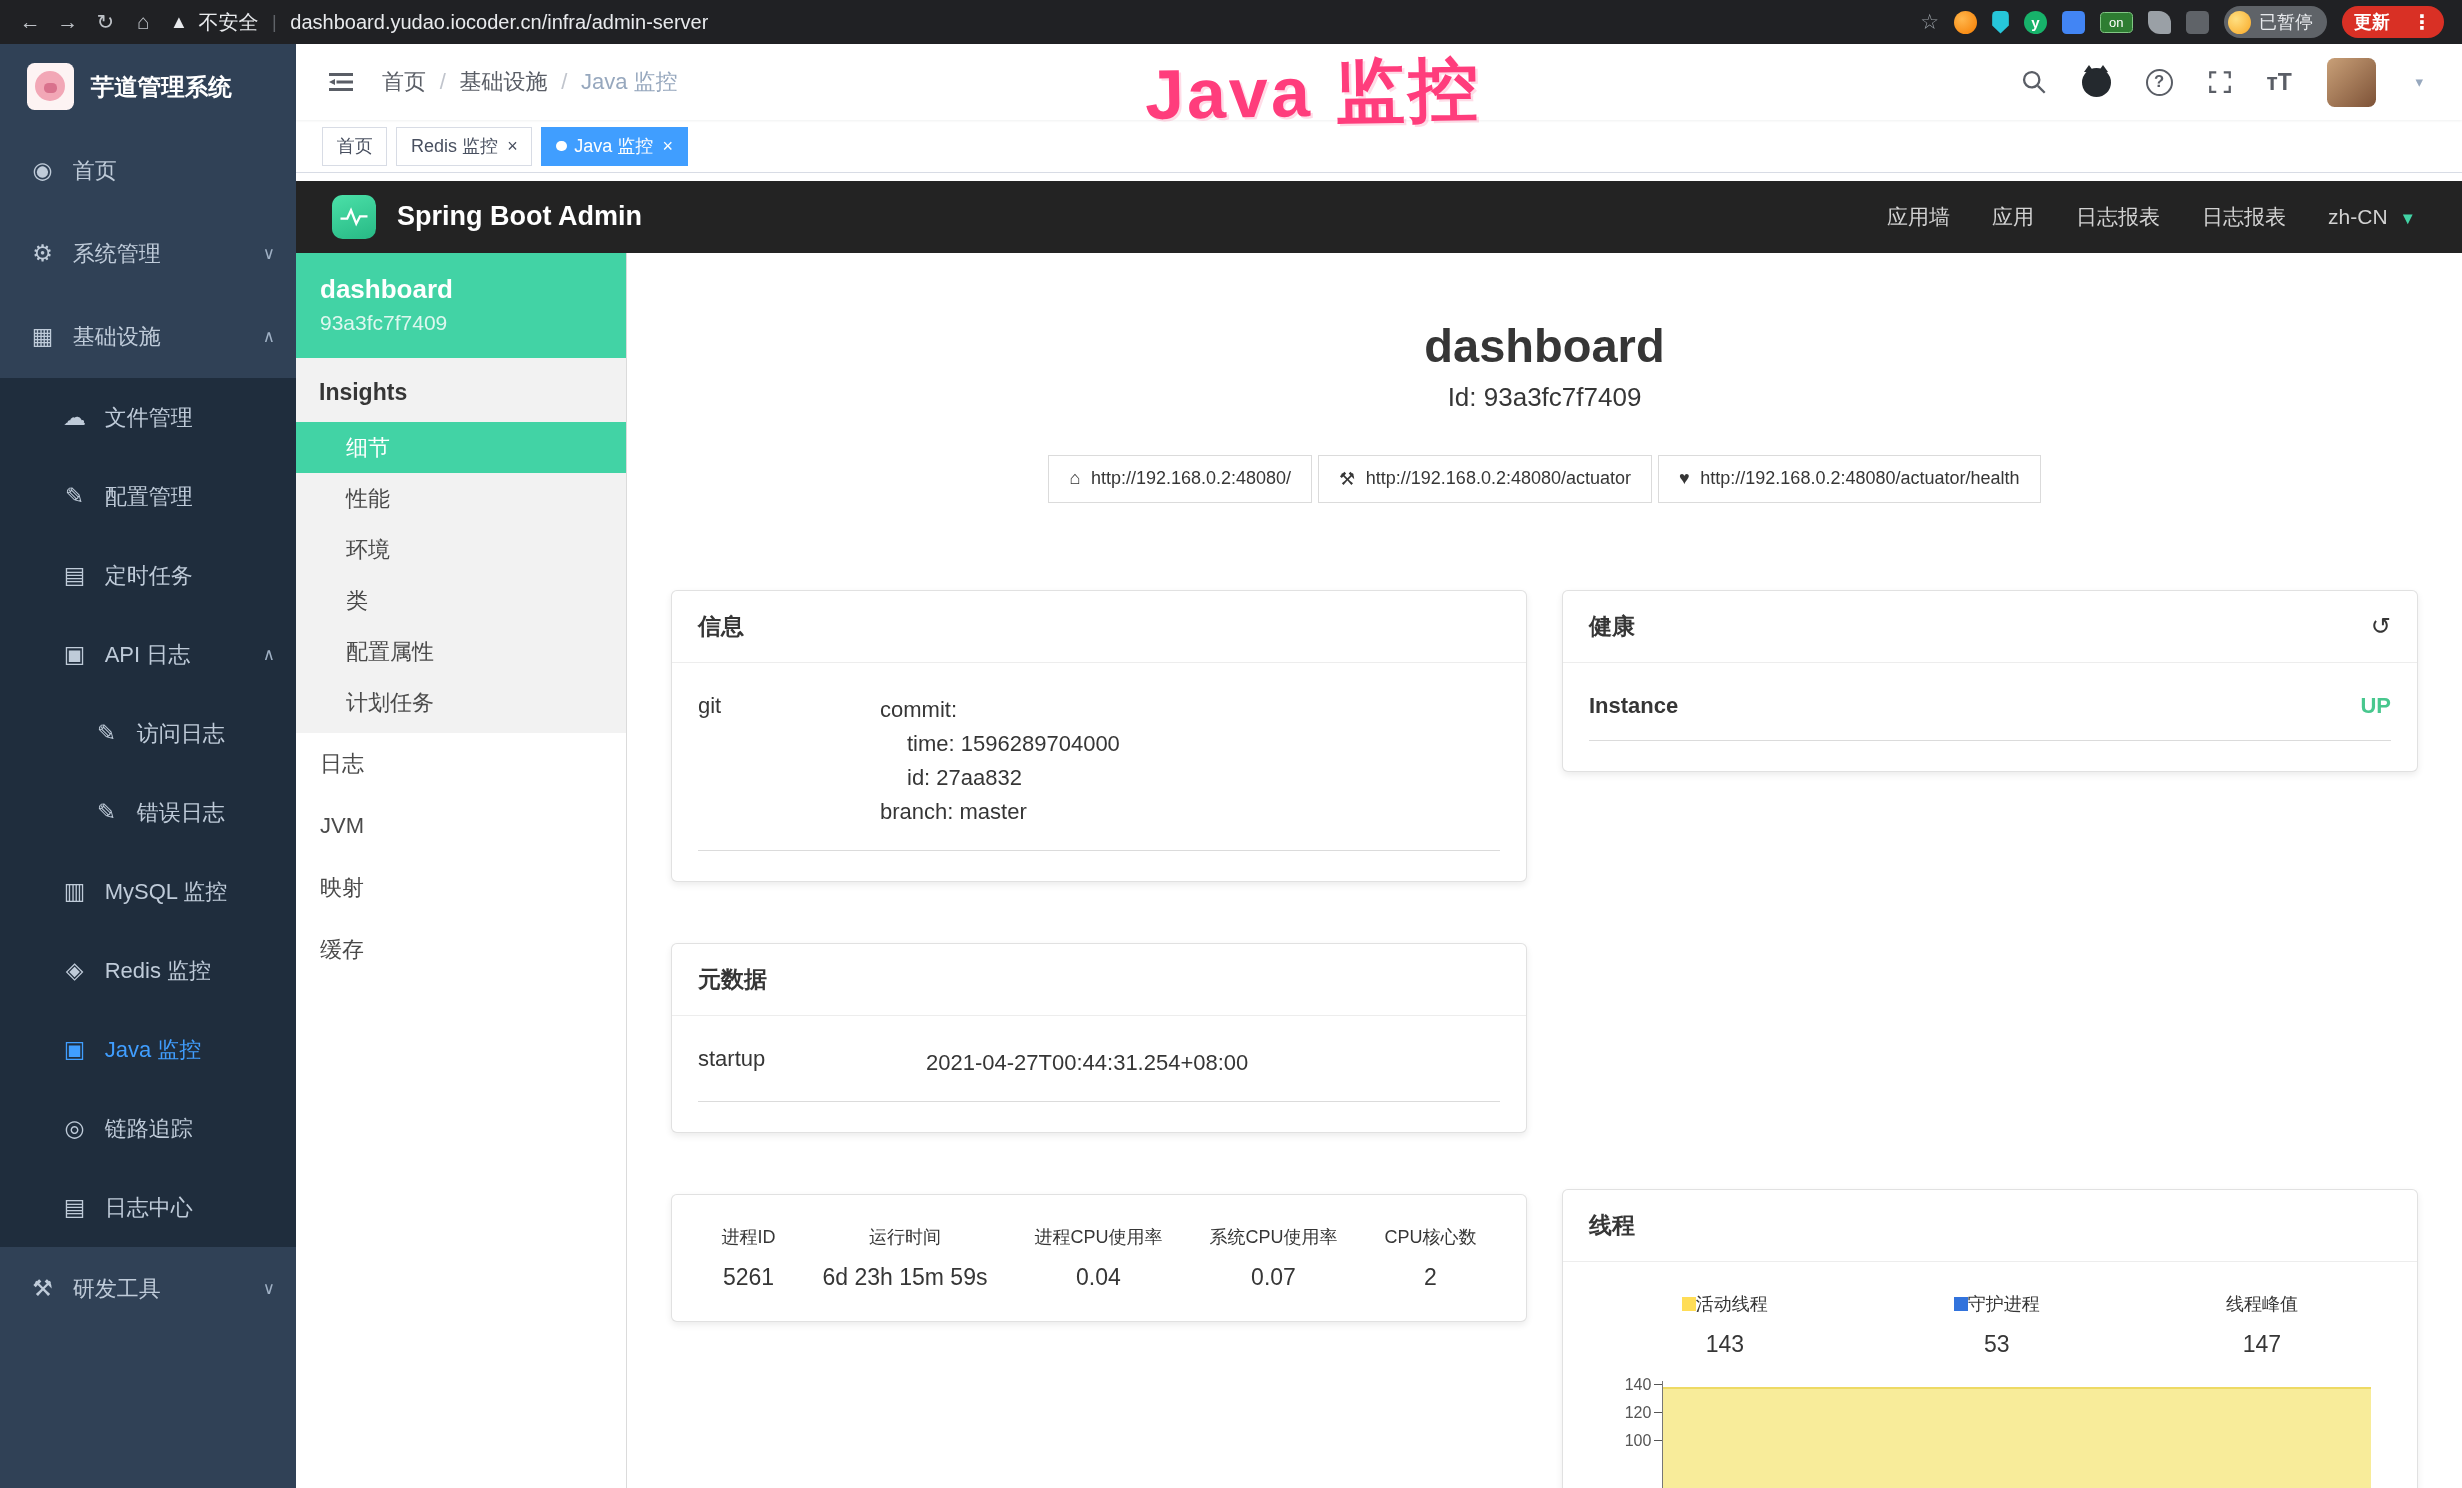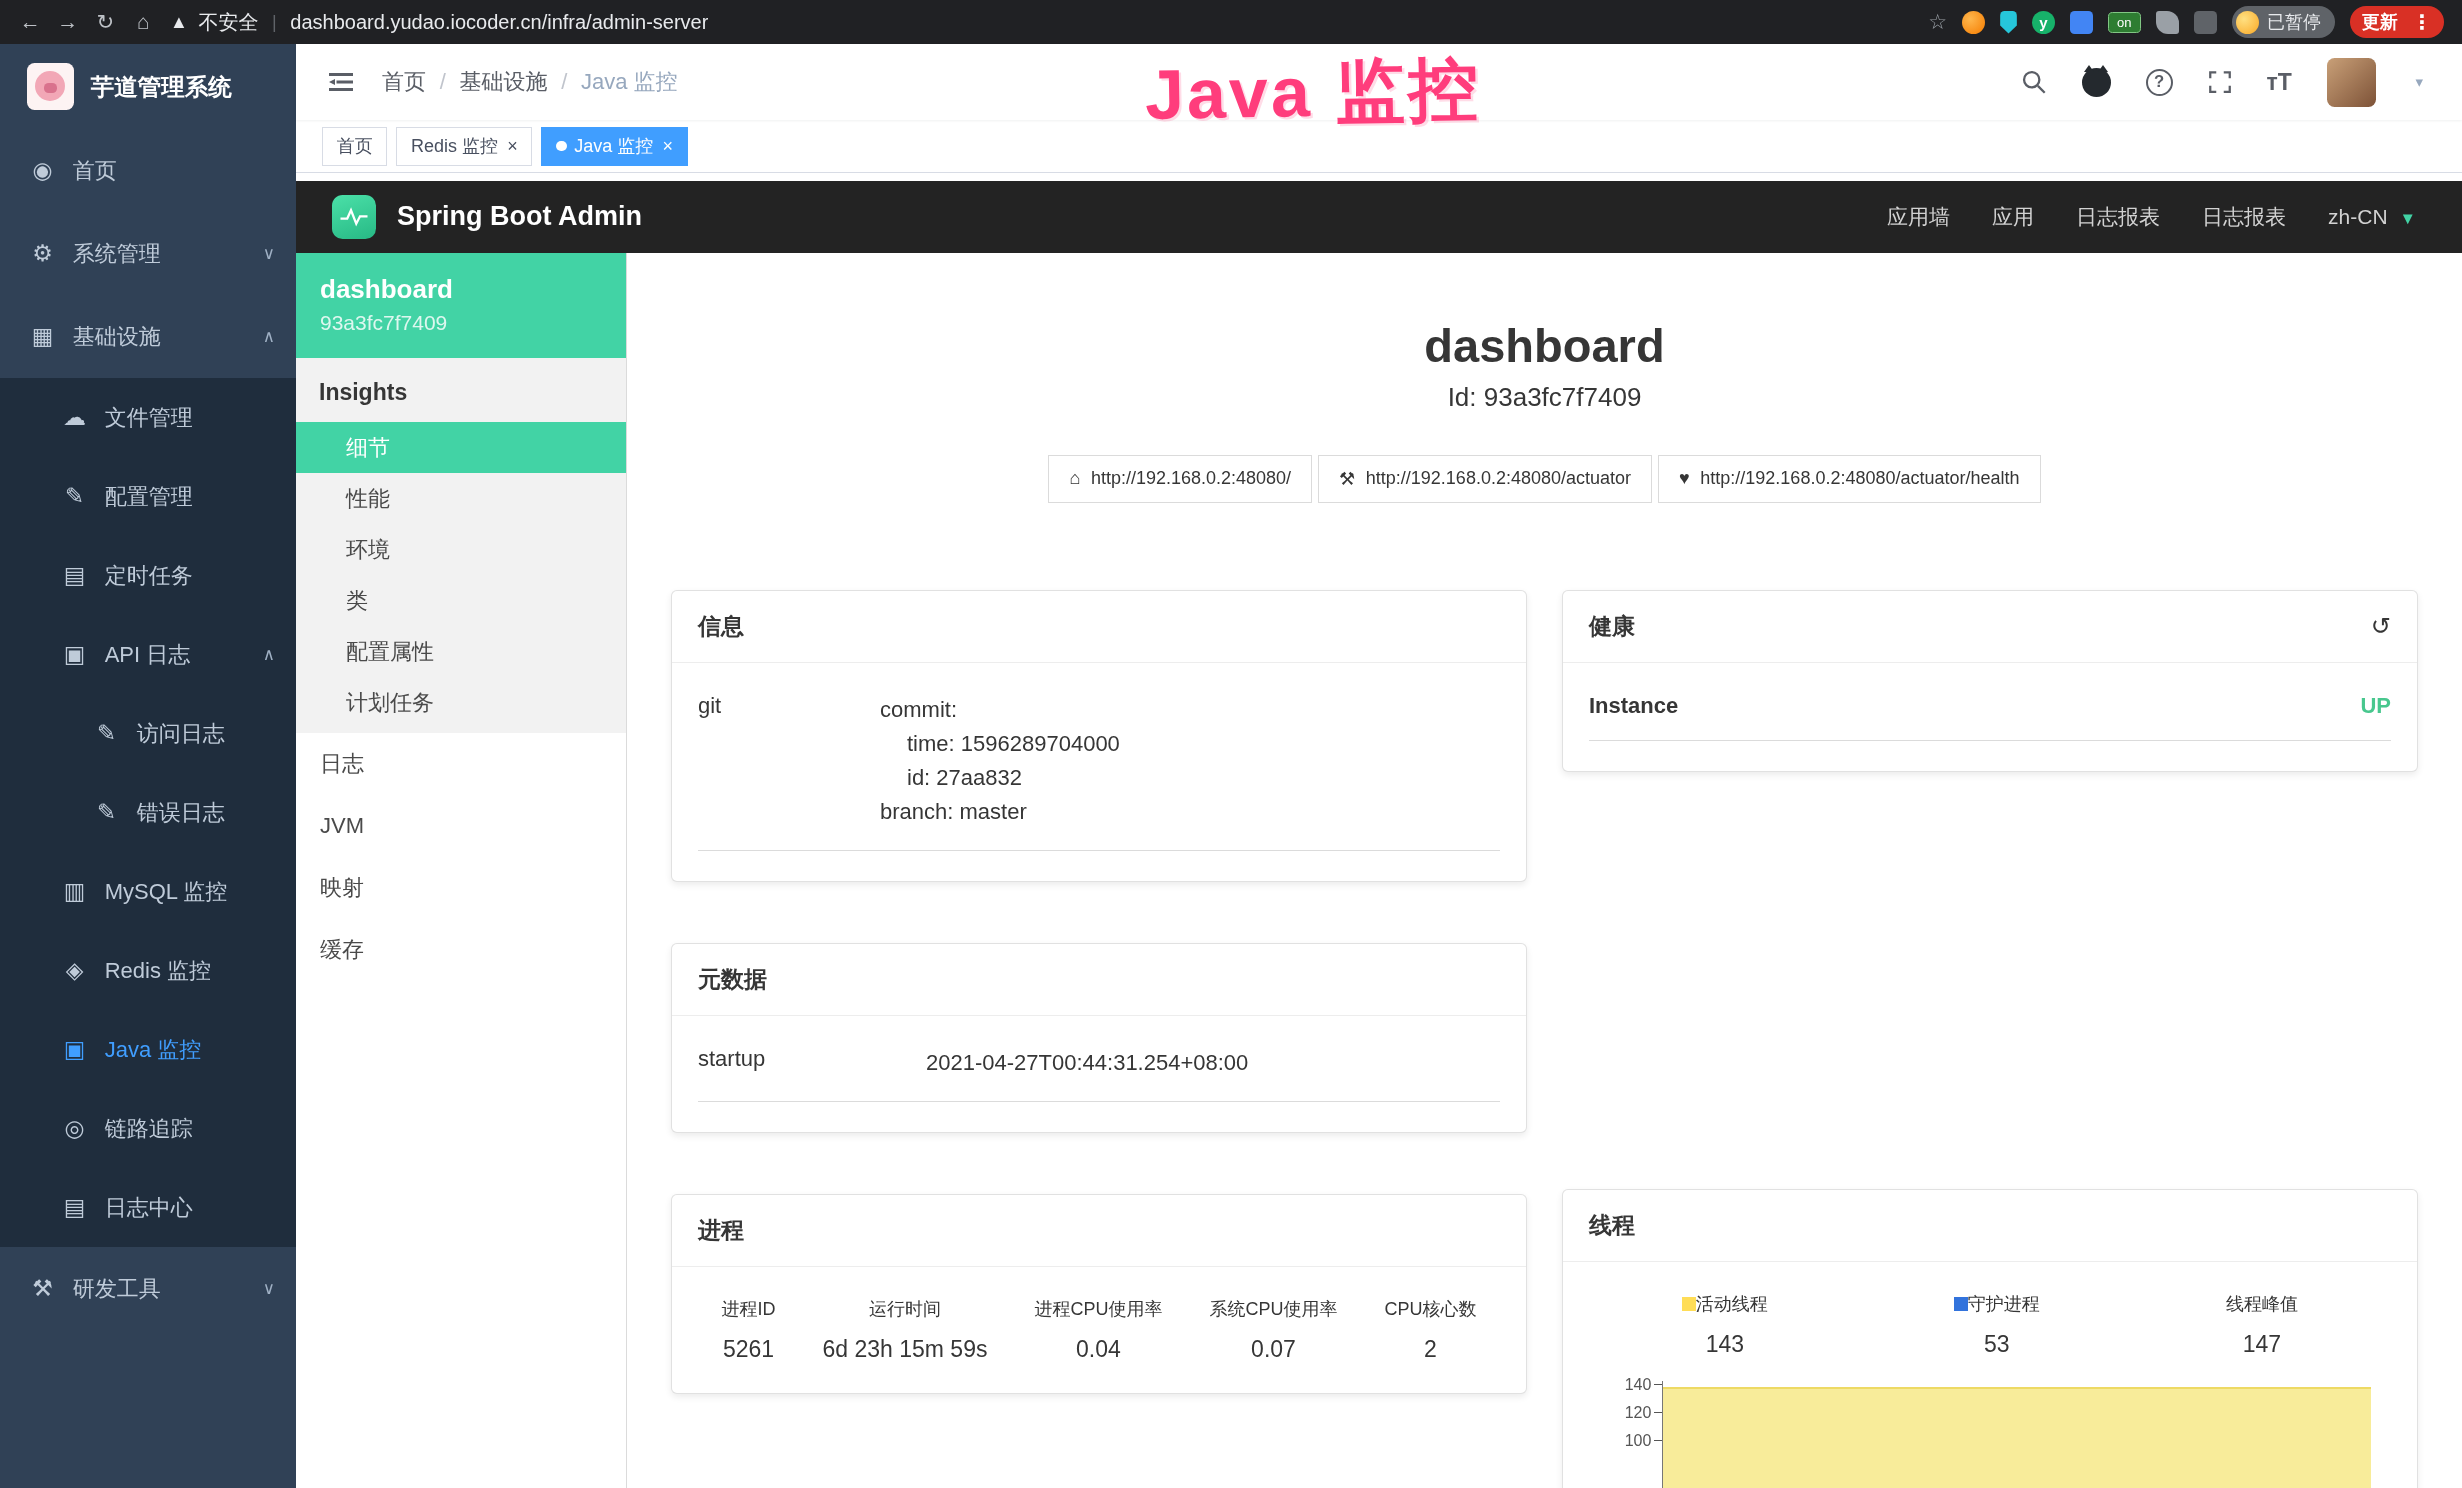--- a/index.html
+++ b/index.html
@@ -20,21 +20,21 @@
   .ext { width:23px; height:23px; border-radius:50%; flex:0 0 auto; }
   .e-orange { background:radial-gradient(circle at 35% 35%, #ffb74d, #f57c00); }
   .e-pin { background:#26c6da; border-radius:4.6px; width:16.7px; height:23px; clip-path:polygon(0 0,100% 0,100% 65%,50% 100%,0 65%); }
   .e-green { background:#17b26a; color:#fff; font-size:15px; display:flex; align-items:center; justify-content:center; font-weight:700; }
   .e-grid { background:#4285f4; border-radius:4.6px; }
   .e-on { width:33px; height:21px; border-radius:4.6px; background:#2e7d32; color:#fff; font-size:13px; display:flex; align-items:center; justify-content:center; border:1.5px solid #81c784; }
   .e-leaf { background:#9aa0a6; border-radius:3px 12px 3px 12px; }
   .e-puzzle { background:#5f6368; border-radius:4.6px; }
   .profile-chip { height:32px; border-radius:16.7px; background:#5f6368; display:flex; align-items:center; gap:7.6px; padding:0 13.7px 0 4.6px; font-size:18px; color:#e8eaed; }
   .emoji-face { width:23px; height:23px; border-radius:50%; background:radial-gradient(circle at 35% 35%, #ffe082, #f9a825); }
-  .update-pill { height:32px; border-radius:16.7px; background:#d93025; color:#fff; display:flex; align-items:center; gap:14px; padding:0 12px; font-size:18px; font-weight:600; }
+  .update-pill { height:32px; border-radius:16.7px; background:#d93025; color:#fff; display:flex; align-items:center; gap:22px; padding:0 12px; font-size:18px; font-weight:600; }
   .kebab { font-size:20px; letter-spacing:0; }
 
   
   .main-row { flex:1; display:flex; min-height:0; }
   .yd-sidebar { width:296px; flex:0 0 auto; background:#304156; color:#bfcbd9; display:flex; flex-direction:column; overflow:hidden; }
   .yd-logo { height:85px; display:flex; align-items:center; gap:16.7px; padding-left:27px; flex:0 0 auto; }
   .pig { width:47px; height:47px; border-radius:7.6px; background:#fdf3f3; position:relative; flex:0 0 auto; }
   .pig::before { content:""; position:absolute; left:8.3px; top:8.3px; width:30px; height:30px; border-radius:50%; background:#f2a7b6; }
   .pig::after { content:""; position:absolute; left:16.7px; top:20px; width:13.7px; height:10px; border-radius:4.6px; background:#d9728d; }
   .yd-title { color:#fff; font-size:23.5px; font-weight:700; }
@@ -417,23 +417,20 @@
                   </div>
                   <div class="card-body">
                     <div class="kv">
                       <span class="kv-key" style="width:228px">startup</span>
                       <span class="kv-val">2021-04-27T00:44:31.254+08:00</span>
                     </div>
                   </div>
                 </div>
 
                 <div class="card">
-                  <div class="card-head">
-                    <span class="card-title">进程</span>
-                  </div>
                   <div class="card-body">
                     <div class="proc">
                       <div class="pcol">
                         <div class="pc-label">进程ID</div>
                         <div class="pc-val">5261</div>
                       </div>
                       <div class="pcol">
                         <div class="pc-label">运行时间</div>
                         <div class="pc-val">6d 23h 15m 59s</div>
                       </div>

